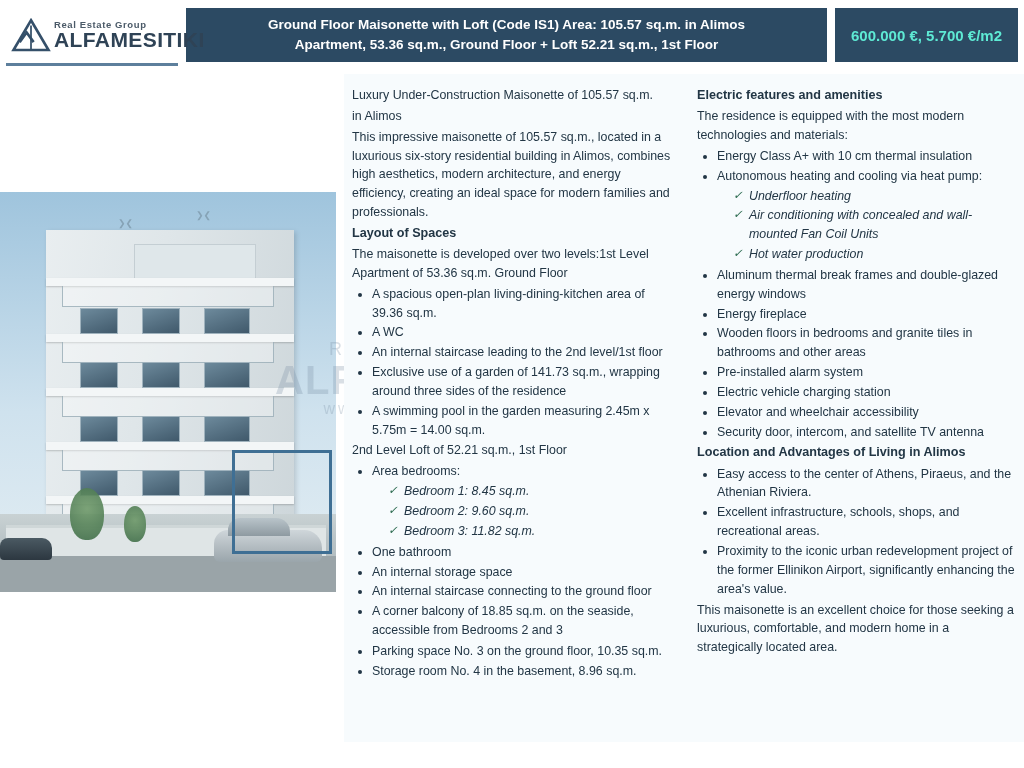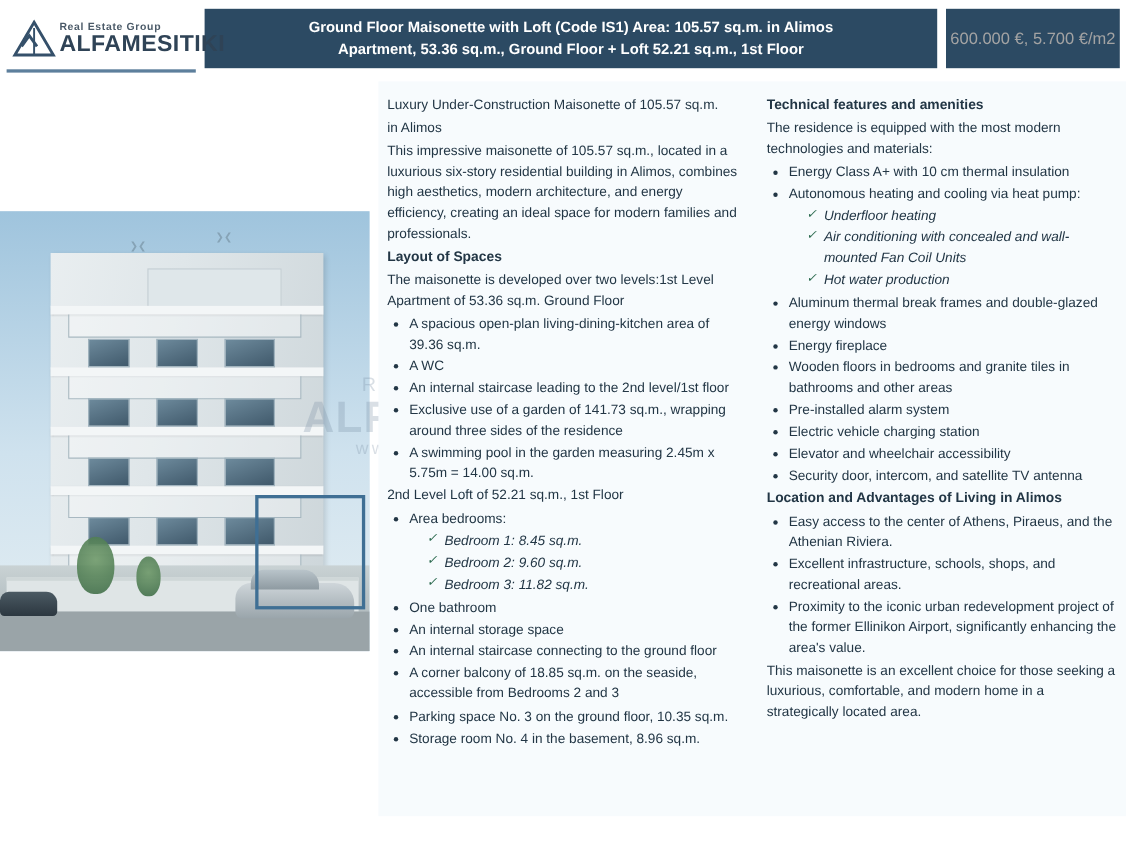--- a/index.html
+++ b/index.html
@@ -76,29 +76,29 @@
     justify-content: center;
     text-align: center;
     font-size: 13.5px;
     font-weight: bold;
     line-height: 1.45;
     height: 54px;
     padding: 0 21px;
     box-sizing: border-box;
   }
   .price-bar {
-    width: 158px;
+    width: 183px;
     margin: 8px 6px 0 8px;
     background: #2c4a63;
-    color: #a3a3a3;
+    color: #5eead4;
     display: flex;
     align-items: center;
     justify-content: center;
     font-size: 15px;
-    font-weight: normal;
+    font-weight: bold;
     height: 54px;
     box-sizing: border-box;
   }
 
   
   .photo {
     position: absolute;
     left: 0;
     top: 192px;
     width: 336px;
@@ -382,21 +382,21 @@
       <li>A corner balcony of 18.85 sq.m. on the seaside, accessible from Bedrooms 2 and 3</li>
     </ul>
 
     <ul>
       <li>Parking space No. 3 on the ground floor, 10.35 sq.m.</li>
       <li>Storage room No. 4 in the basement, 8.96 sq.m.</li>
     </ul>
   </div>
 
   <div class="col">
-    <p class="h-sub">Technical features and amenities</p>
+    <p class="h-sub">Electric features and amenities</p>
     <p>The residence is equipped with the most modern technologies and materials:</p>
 
     <ul>
       <li>Energy Class A+ with 10 cm thermal insulation</li>
       <li>Autonomous heating and cooling via heat pump:</li>
       <ul class="check">
         <li>Underfloor heating</li>
         <li>Air conditioning with concealed and wall-mounted Fan Coil Units</li>
         <li>Hot water production</li>
       </ul>

